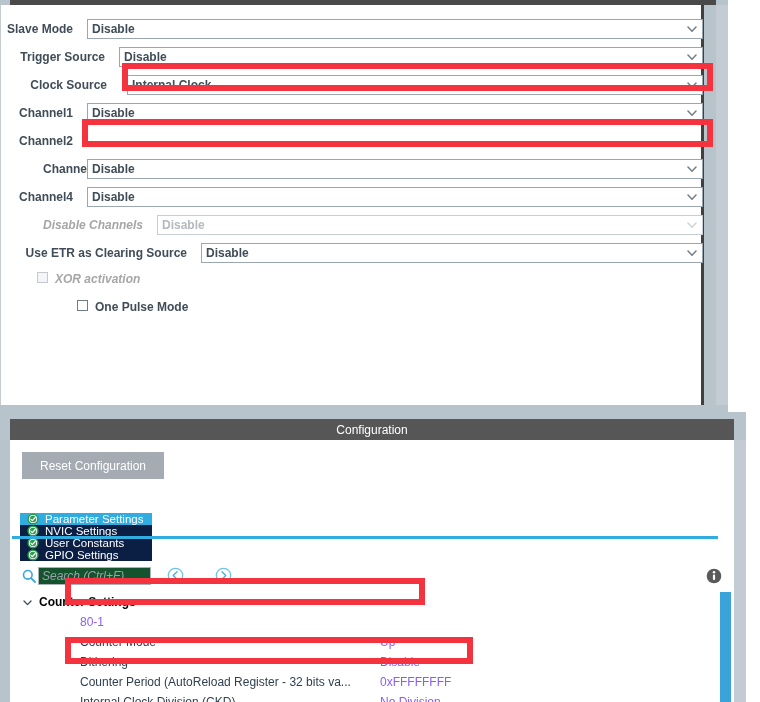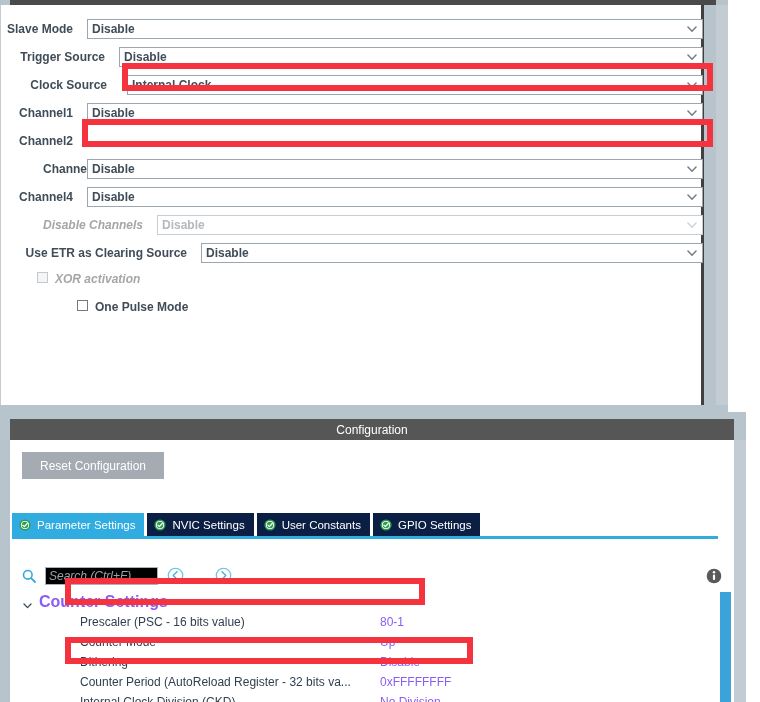--- a/index.html
+++ b/index.html
@@ -178,24 +178,25 @@
     display: flex;
     align-items: center;
     justify-content: center;
     border: none;
     font-family: "Liberation Sans", sans-serif;
     cursor: pointer;
   }
 
   .tabbar {
     position: absolute;
-    left: 2px;
+    left: 10px;
     top: 73px;
     height: 23px;
     display: flex;
+    flex-direction: column;
   }
   .tab {
     height: 23px;
     background: #0b1f44;
     color: #ffffff;
     font-size: 11.5px;
     display: flex;
     align-items: center;
     padding: 0 9px 0 7px;
     margin-right: 3px;
@@ -249,29 +250,28 @@
     width: 14px;
     height: 14px;
   }
   .search-input {
     position: absolute;
     left: 26px;
     top: 3px;
     width: 113px;
     height: 18px;
     border: 1px solid #a9b2b9;
-    background: #000000;
+    background: #14532d;
     box-sizing: border-box;
     font-family: "Liberation Sans", sans-serif;
     font-size: 12px;
     font-style: italic;
     color: #8c969d;
     padding-left: 3px;
     outline: none;
-    margin-left: 7px;
   }
   .search-input::placeholder { color: #9aa3aa; font-style: italic; }
   .navbtn {
     position: absolute;
     top: 3px;
     width: 17px;
     height: 17px;
     cursor: pointer;
   }
   .navbtn svg { display: block; }
@@ -288,22 +288,22 @@
     position: absolute;
     left: 2px;
     top: 152px;
     width: 692px;
   }
   .tree-group {
     height: 20px;
     display: flex;
     align-items: center;
     padding-left: 10px;
-    font-size: 16px;
-    color: #8b5cf6;
+    font-size: 12px;
+    color: #000000;
     font-weight: bold;
   }
   .grp-chev {
     width: 11px;
     height: 11px;
     margin-right: 6px;
     flex: 0 0 auto;
   }
   .tree-row {
     height: 20px;
@@ -567,21 +567,20 @@
       </div>
 
       <div class="tree" id="tree">
           <div class="tree-group">
             <span class="grp-chev"><svg viewBox="0 0 11 11" width="11" height="11">
                 <path d="M2 4 L5.5 7.6 L9 4" fill="none" stroke="#3d4b58" stroke-width="1.35" stroke-linecap="round" stroke-linejoin="round"></path>
               </svg></span>
             <span>Counter Settings</span>
           </div>
           <div class="tree-row">
-            <span class="pname">Prescaler (PSC - 16 bits value)</span>
             <span class="pval">80-1</span>
           </div>
           <div class="tree-row">
             <span class="pname">Counter Mode</span>
             <span class="pval">Up</span>
           </div>
           <div class="tree-row">
             <span class="pname">Dithering</span>
             <span class="pval">Disable</span>
           </div>

